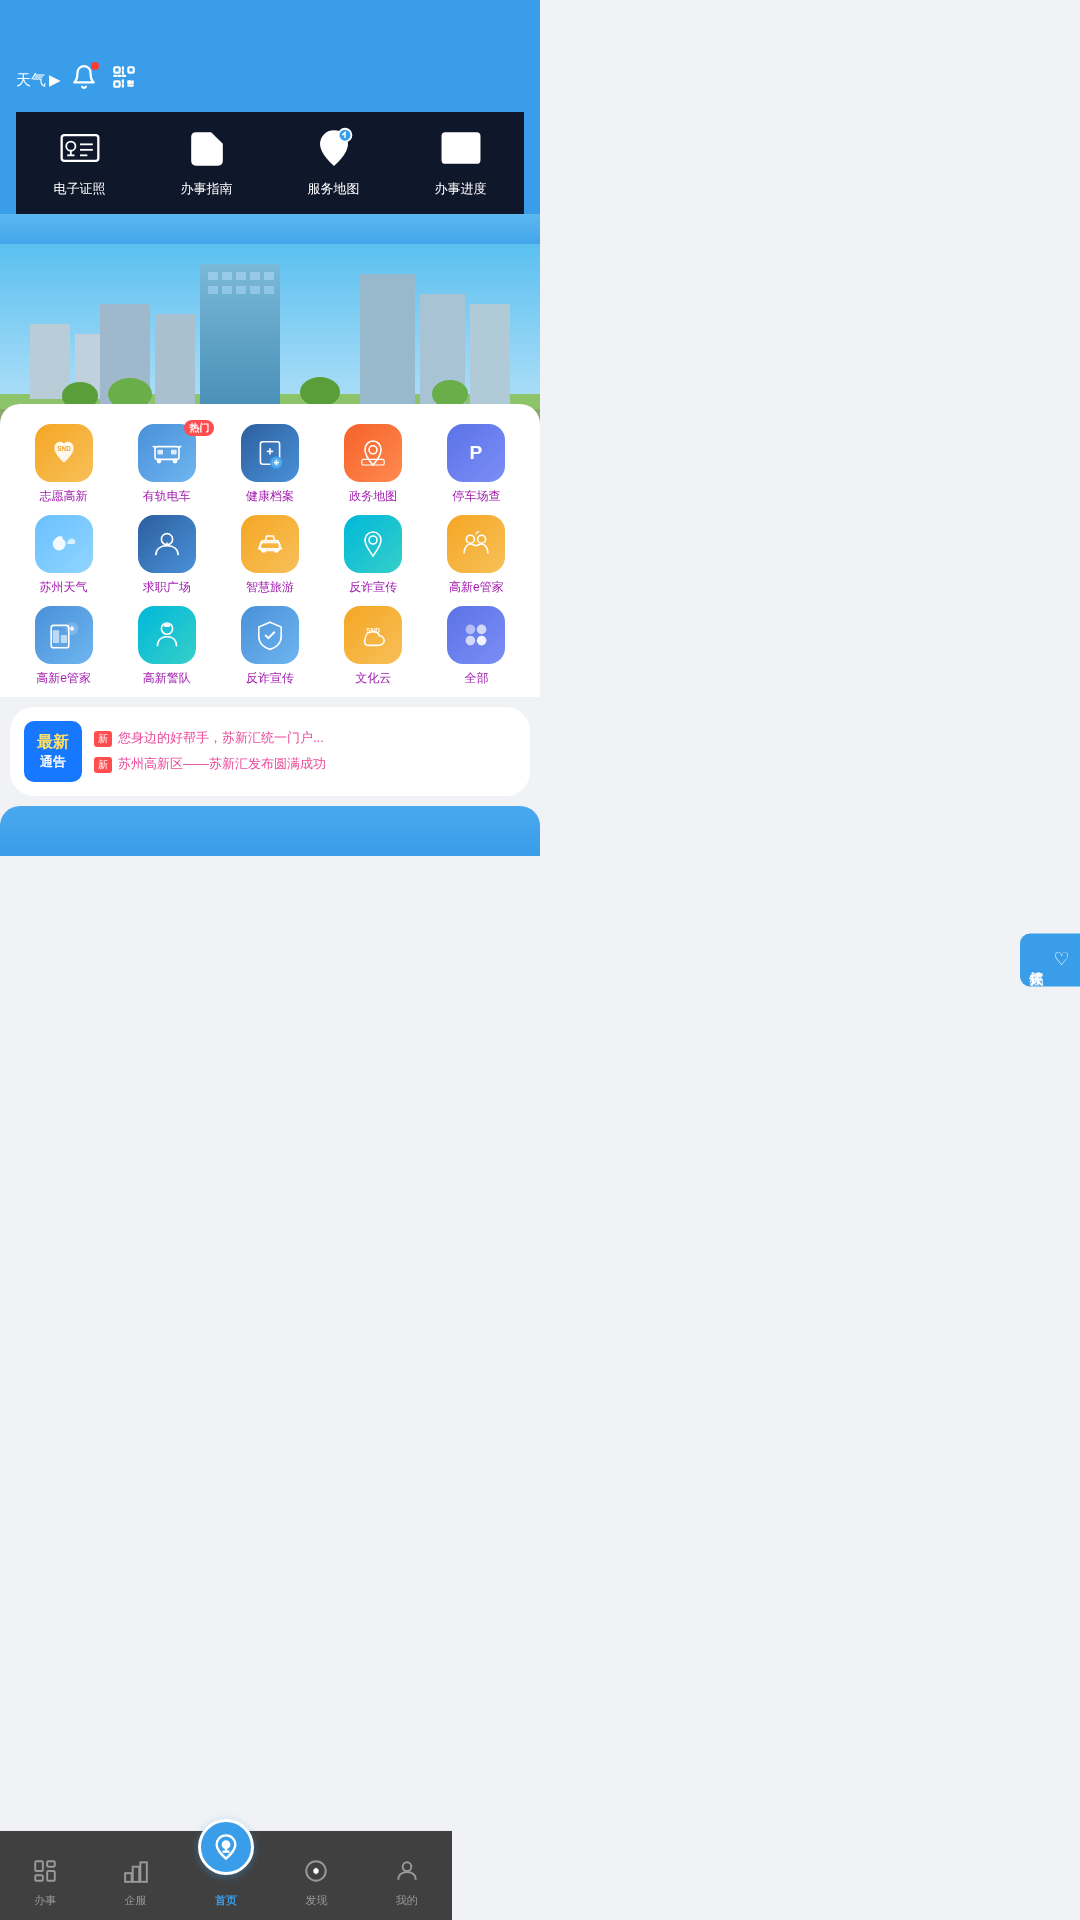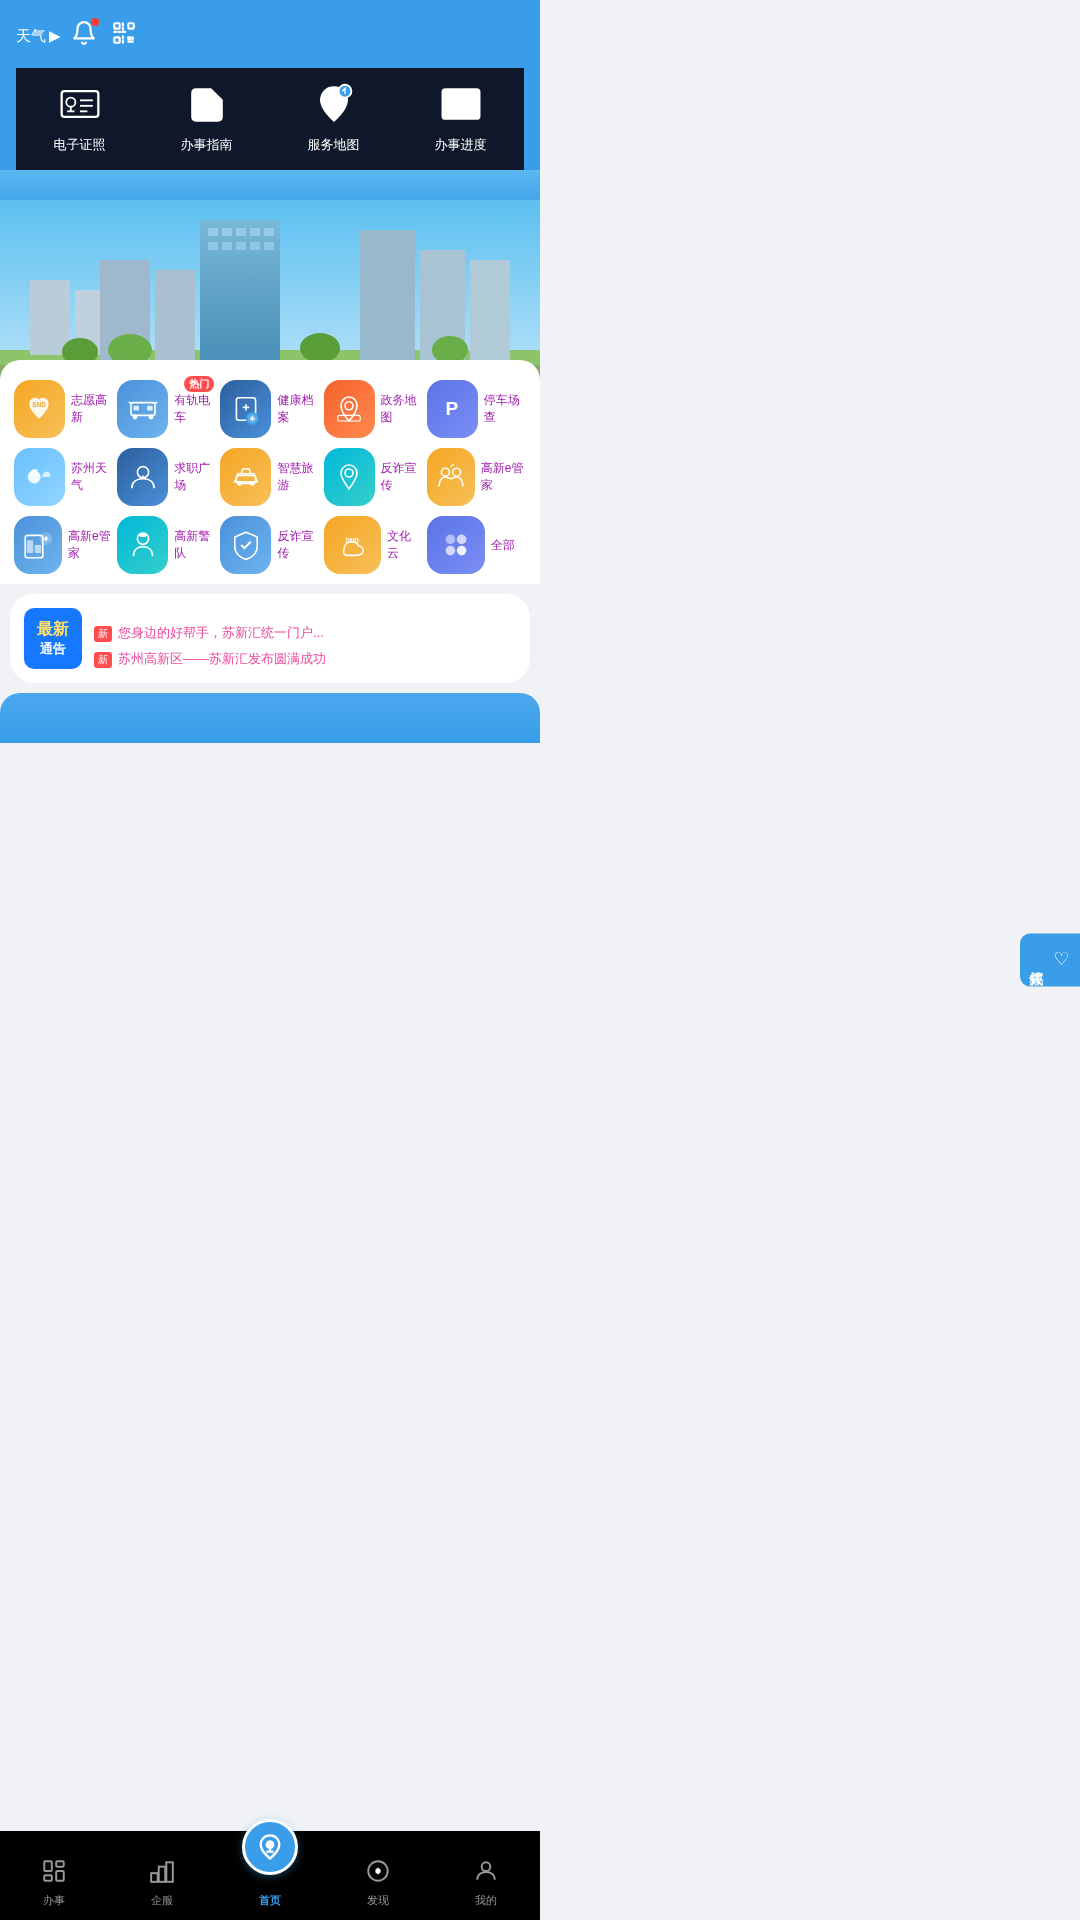--- a/index.html
+++ b/index.html
@@ -16,20 +16,21 @@
     .header {
       background: #3a9de9;
       padding: 12px 16px 0 16px;
       padding-top: 20px;
     }
     .header-top {
       display: flex;
       align-items: center;
       gap: 10px;
       margin-bottom: 16px;
+      margin-top: 44px;
     }
     .weather-btn {
       color: white;
       font-size: 15px;
       display: flex;
       align-items: center;
       gap: 3px;
       white-space: nowrap;
       cursor: pointer;
     }
@@ -137,21 +138,21 @@
       padding: 20px 10px 10px 10px;
     }
     .services-grid {
       display: grid;
       grid-template-columns: repeat(5, 1fr);
       gap: 10px 4px;
       padding: 0 4px;
     }
     .service-item {
       display: flex;
-      flex-direction: row;
+      flex-direction: column;
       align-items: center;
       gap: 6px;
       cursor: pointer;
       position: relative;
     }
     .service-icon-wrap {
       width: 58px;
       height: 58px;
       border-radius: 16px;
       display: flex;
@@ -201,21 +202,21 @@
     }
 
     
     .news-section {
       background: white;
       margin: 10px 10px;
       border-radius: 24px;
       padding: 14px 14px;
       display: flex;
       gap: 12px;
-      align-items: flex-end;
+      align-items: center;
     }
     .news-badge {
       background: #1677ff;
       color: white;
       border-radius: 10px;
       padding: 10px 10px;
       text-align: center;
       min-width: 58px;
       font-size: 13px;
       font-weight: bold;
@@ -251,22 +252,22 @@
       font-size: 13px;
       color: #ec4899;
       line-height: 1.4;
     }
 
     
     .tab-bar {
       position: fixed;
       bottom: 0;
       left: 0;
-      width: 540px;
-      background: #000000;
+      width: 452px;
+      background: #404040;
       border-top: 1px solid #eee;
       display: flex;
       justify-content: space-around;
       align-items: flex-end;
       padding: 8px 0 12px 0;
       z-index: 200;
     }
     .tab-item {
       display: flex;
       flex-direction: column;

